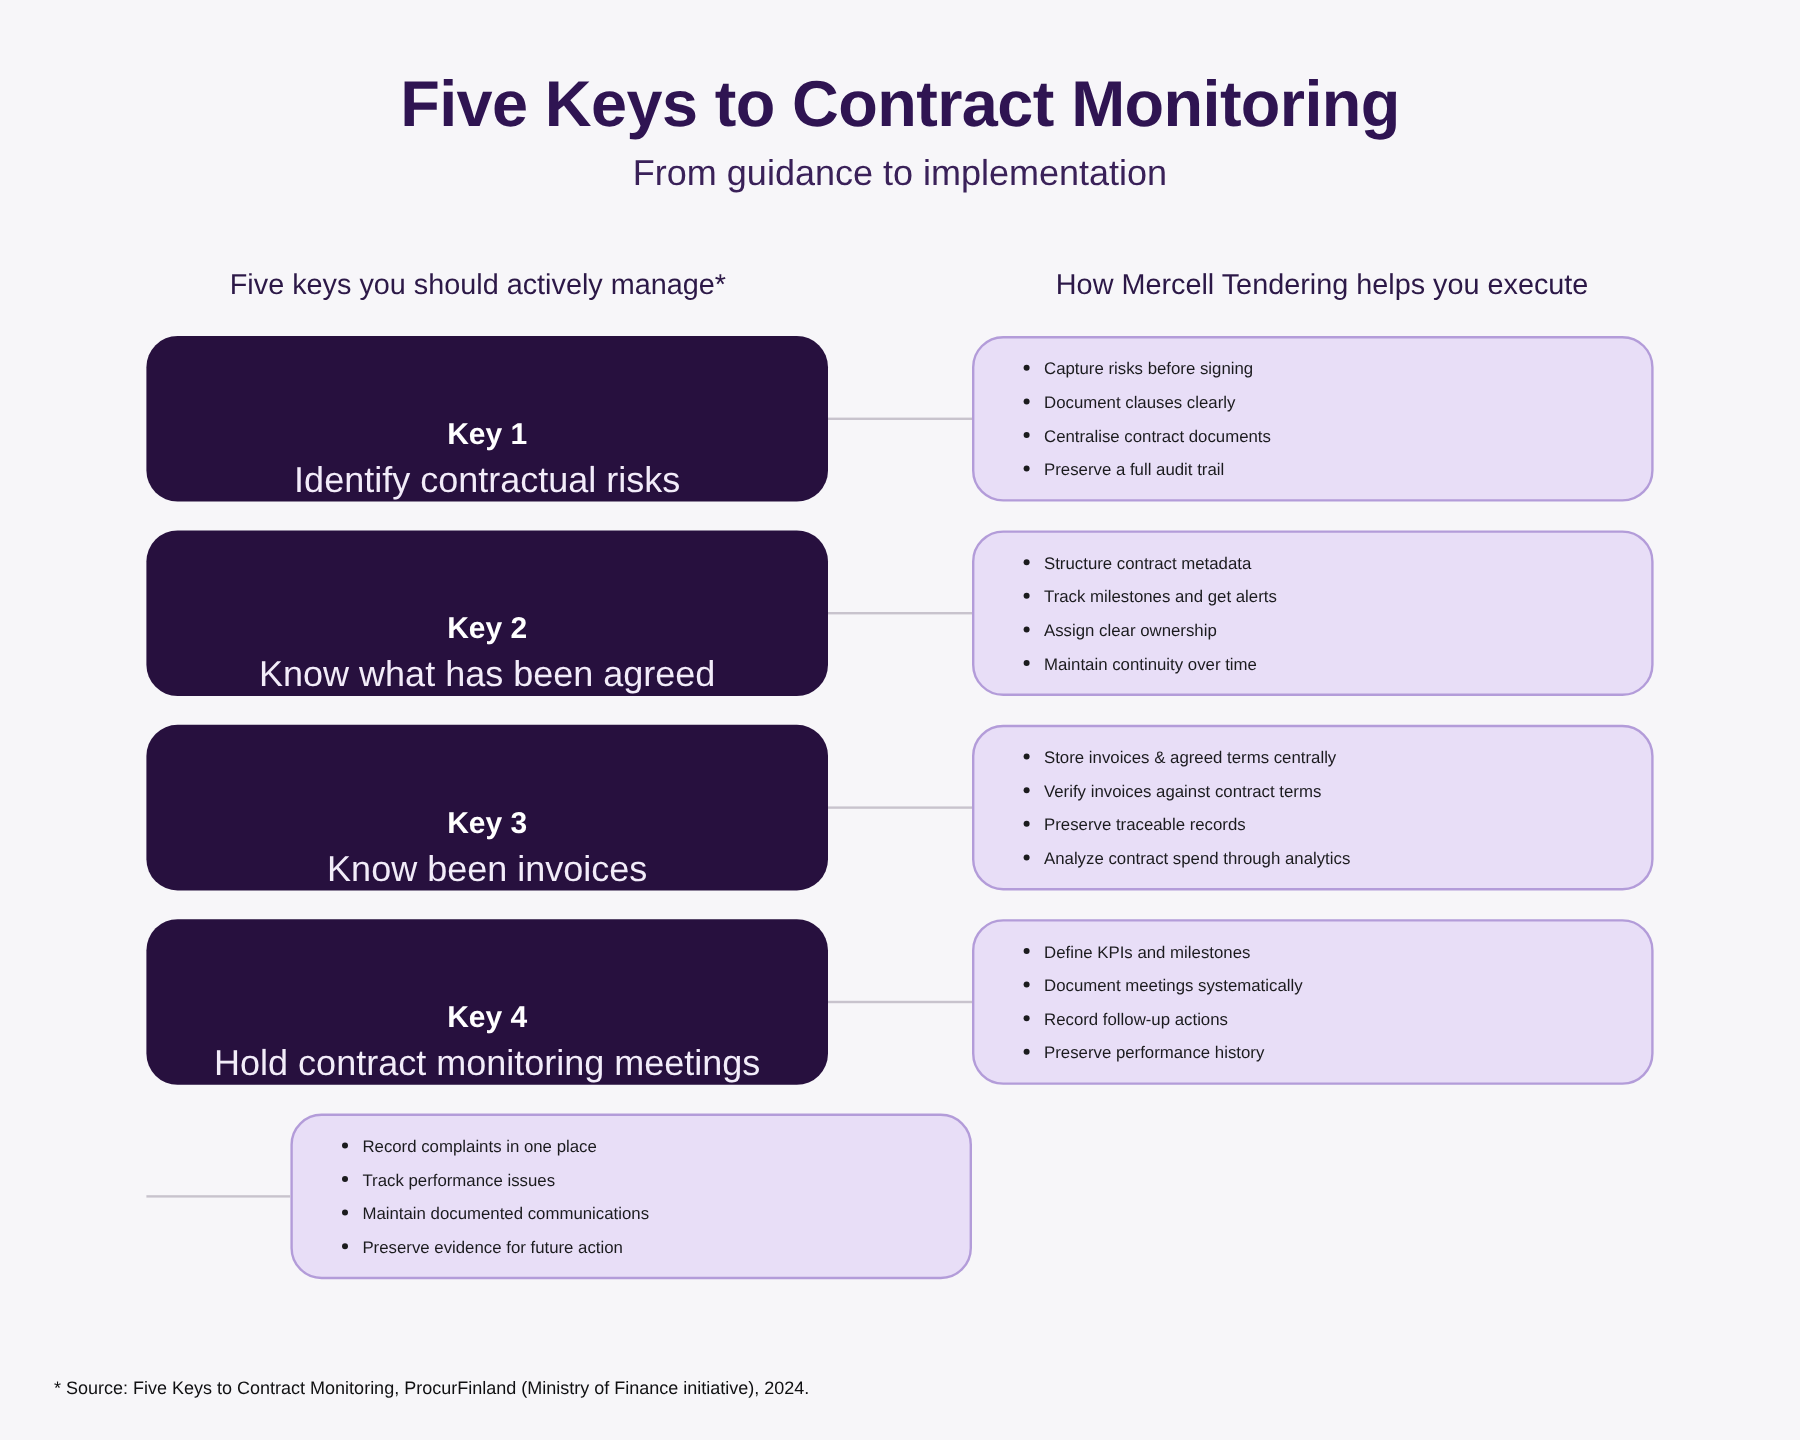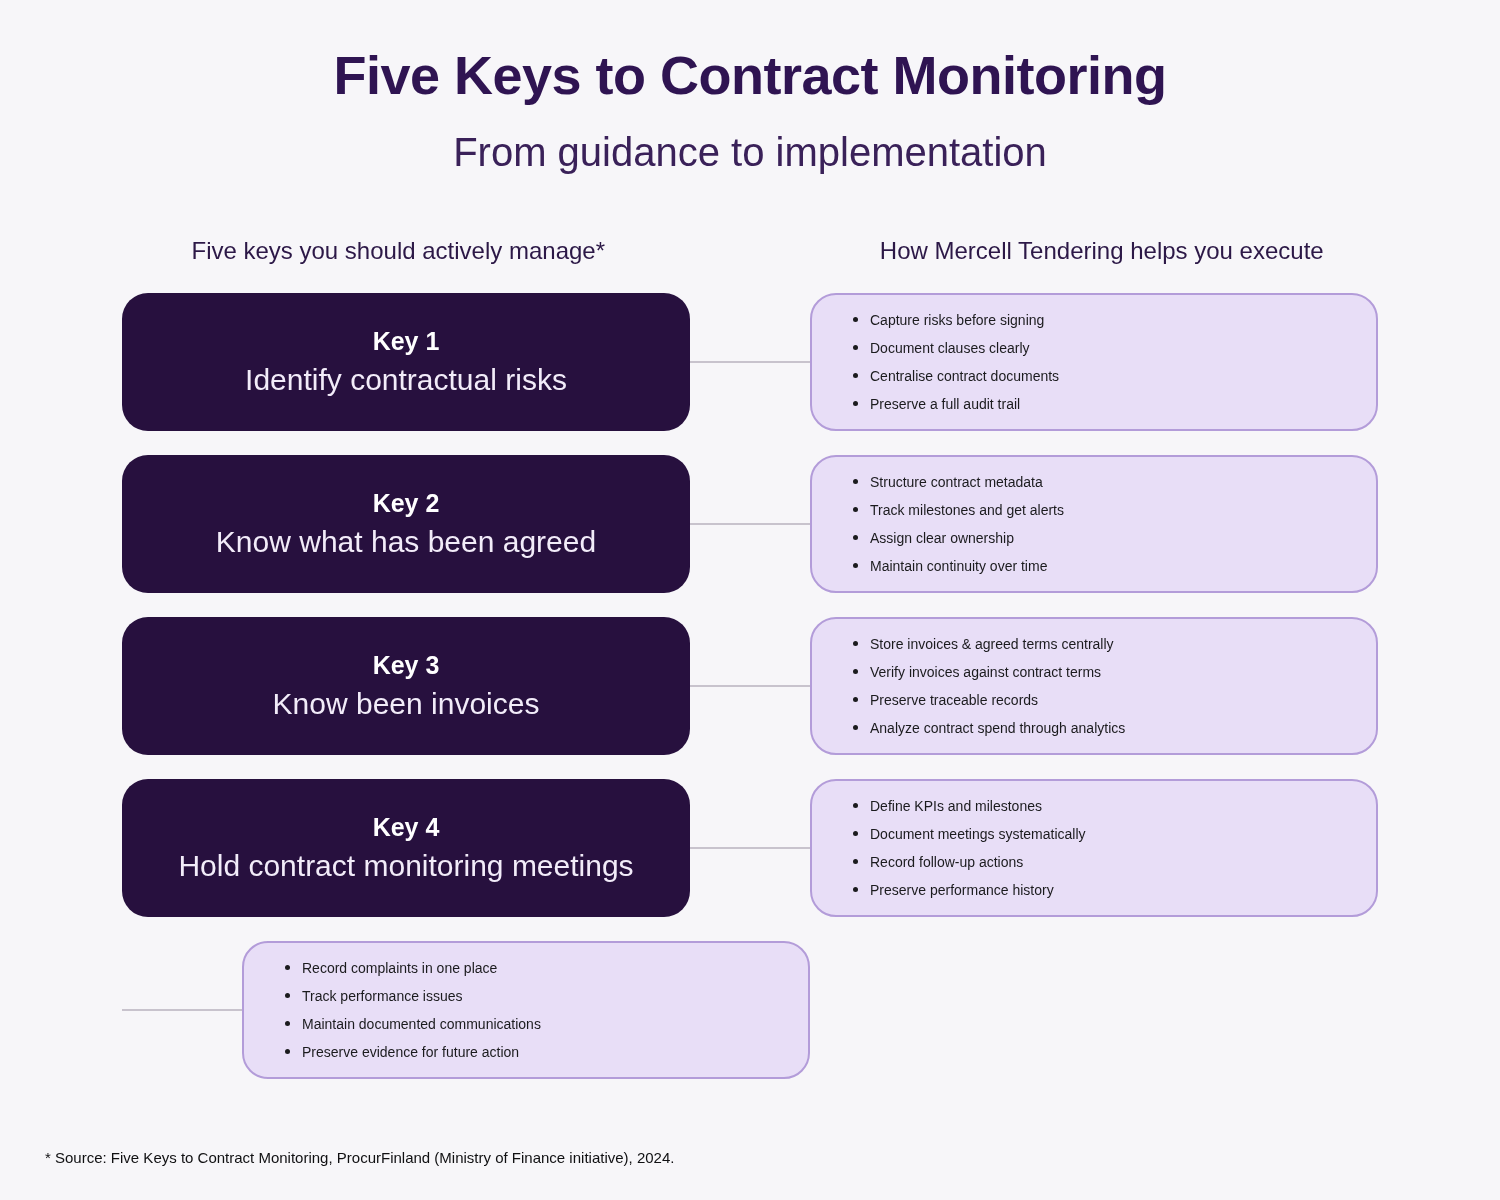--- a/index.html
+++ b/index.html
@@ -9,31 +9,31 @@
     background: var(--background, #f7f6f9);
   }
   .page {
     position: relative;
     width: 1500px; height: 1200px;
     box-sizing: border-box;
     background: var(--background, #f7f6f9);
     overflow: hidden;
   }
   .title {
-    padding-top: 44px;
+    padding-top: 56px;
     text-align: center;
     font-size: 54px;
     font-weight: 700;
     letter-spacing: -0.5px;
     color: var(--title, #2f1452);
   }
   .subtitle {
-    margin-top: 24px;
-    text-align: center;
-    font-size: 40px;
+    margin-top: 10px;
+    text-align: center;
+    font-size: 30px;
     font-weight: 400;
     color: var(--subtitle, #3a2159);
   }
   .col-headers {
     display: flex;
     margin-top: 62px;
     padding: 0 122px;
     gap: 31px;
   }
   .col-header {
@@ -53,21 +53,21 @@
     height: 138px;
     margin-bottom: 24px;
   }
   .key-box {
     width: 568px;
     box-sizing: border-box;
     background: var(--key-box, #27103e);
     border-radius: 26px;
     display: flex;
     flex-direction: column;
-    justify-content: center;
+    justify-content: flex-end;
     align-items: center;
     gap: 7px;
     text-align: center;
   }
   .key-label {
     color: var(--key-box-text, #ffffff);
     font-size: 25px;
     font-weight: 700;
   }
   .key-title {

